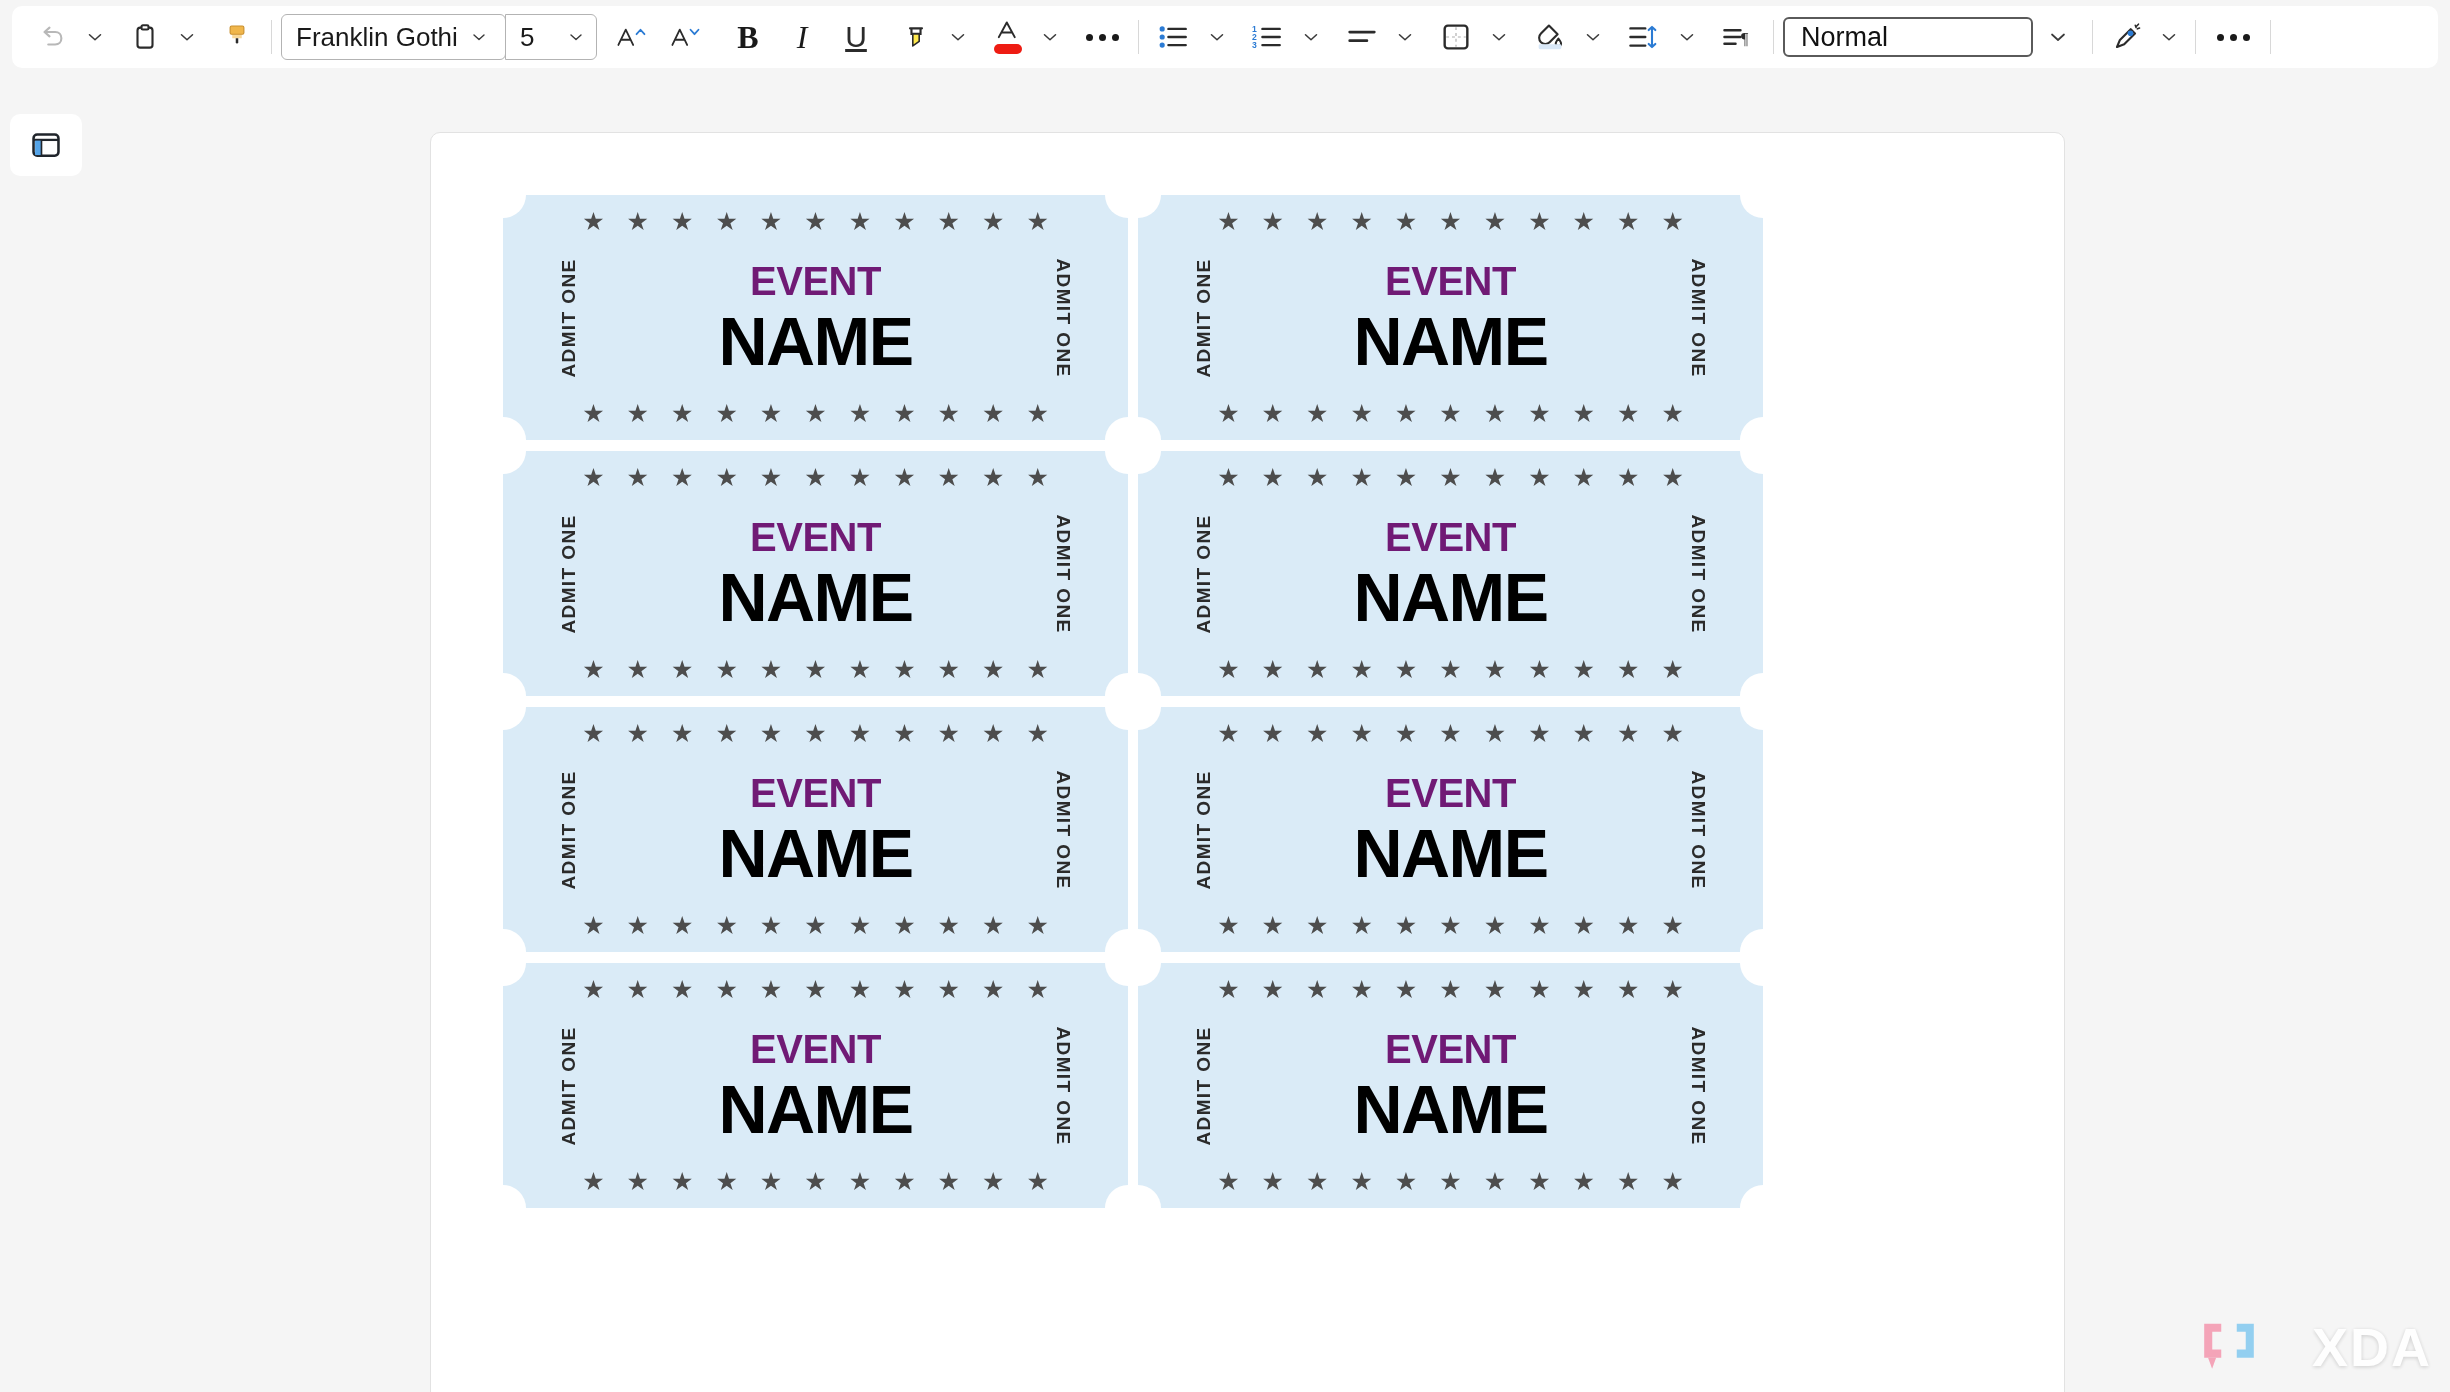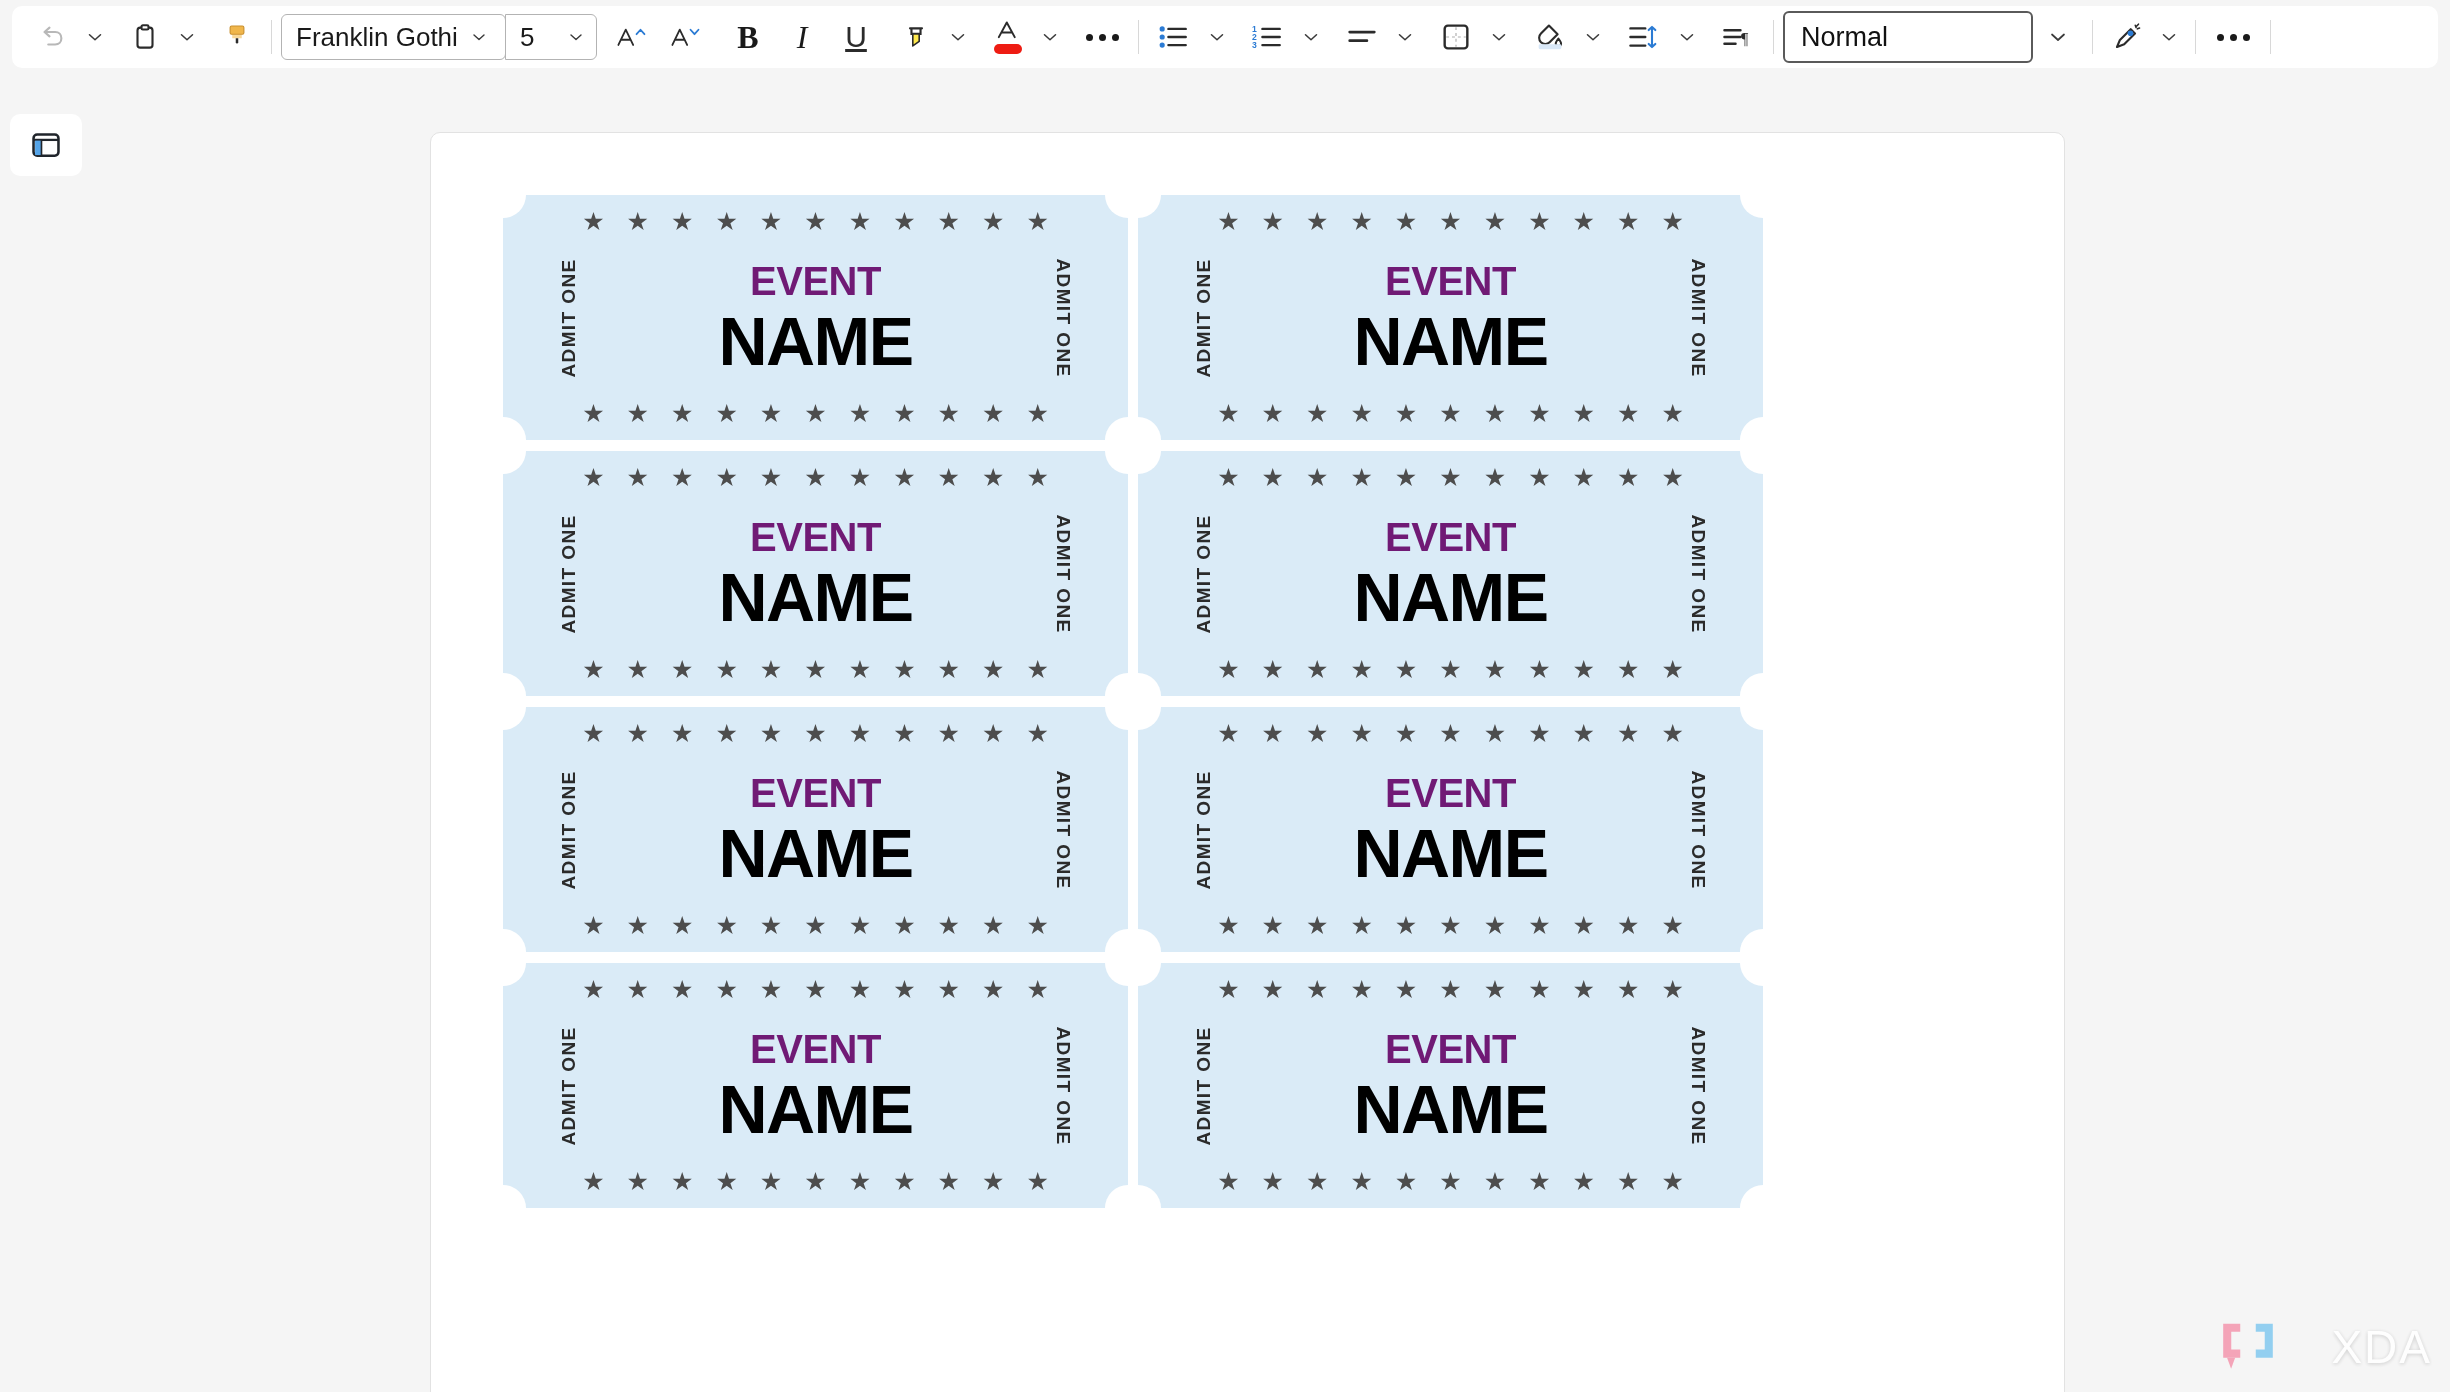--- a/index.html
+++ b/index.html
@@ -90,21 +90,21 @@
   }
   #font-name-combo { width: 225px; }
   #font-name-combo .combo-text { width: 176px; overflow: hidden; }
   #font-size-combo { width: 92px; }
   #font-size-combo .combo-text { width: 52px; }
 
   #style-combo {
     display: flex; align-items: center; flex: 0 0 auto;
   }
   #style-box {
-    width: 250px; height: 52px;
+    width: 250px; height: 40px;
     border: 2px solid #5a5a5a;
     border-radius: 6px;
     background: #fff;
     display: flex; align-items: center;
     padding-left: 16px;
   }
   #style-box span { font-size: 27px; color: #111; }
   #style-caret-wrap {
     width: 50px; height: 50px;
     border: 1px solid transparent;
@@ -239,22 +239,22 @@
   #watermark {
     position: absolute;
     right: 18px; bottom: 14px;
     display: flex;
     align-items: center;
     gap: 12px;
     opacity: 0.95;
     pointer-events: none;
   }
   #wm-text {
-    font-size: 46px;
-    font-weight: 400;
+    font-size: 54px;
+    font-weight: 700;
     color: #ffffff;
     letter-spacing: 2px;
     text-shadow: 0 1px 4px rgba(0,0,0,0.18);
     margin-left: 40px;
   }
 </style>
 </head>
 <body>
 
 <div id="toolbar">

